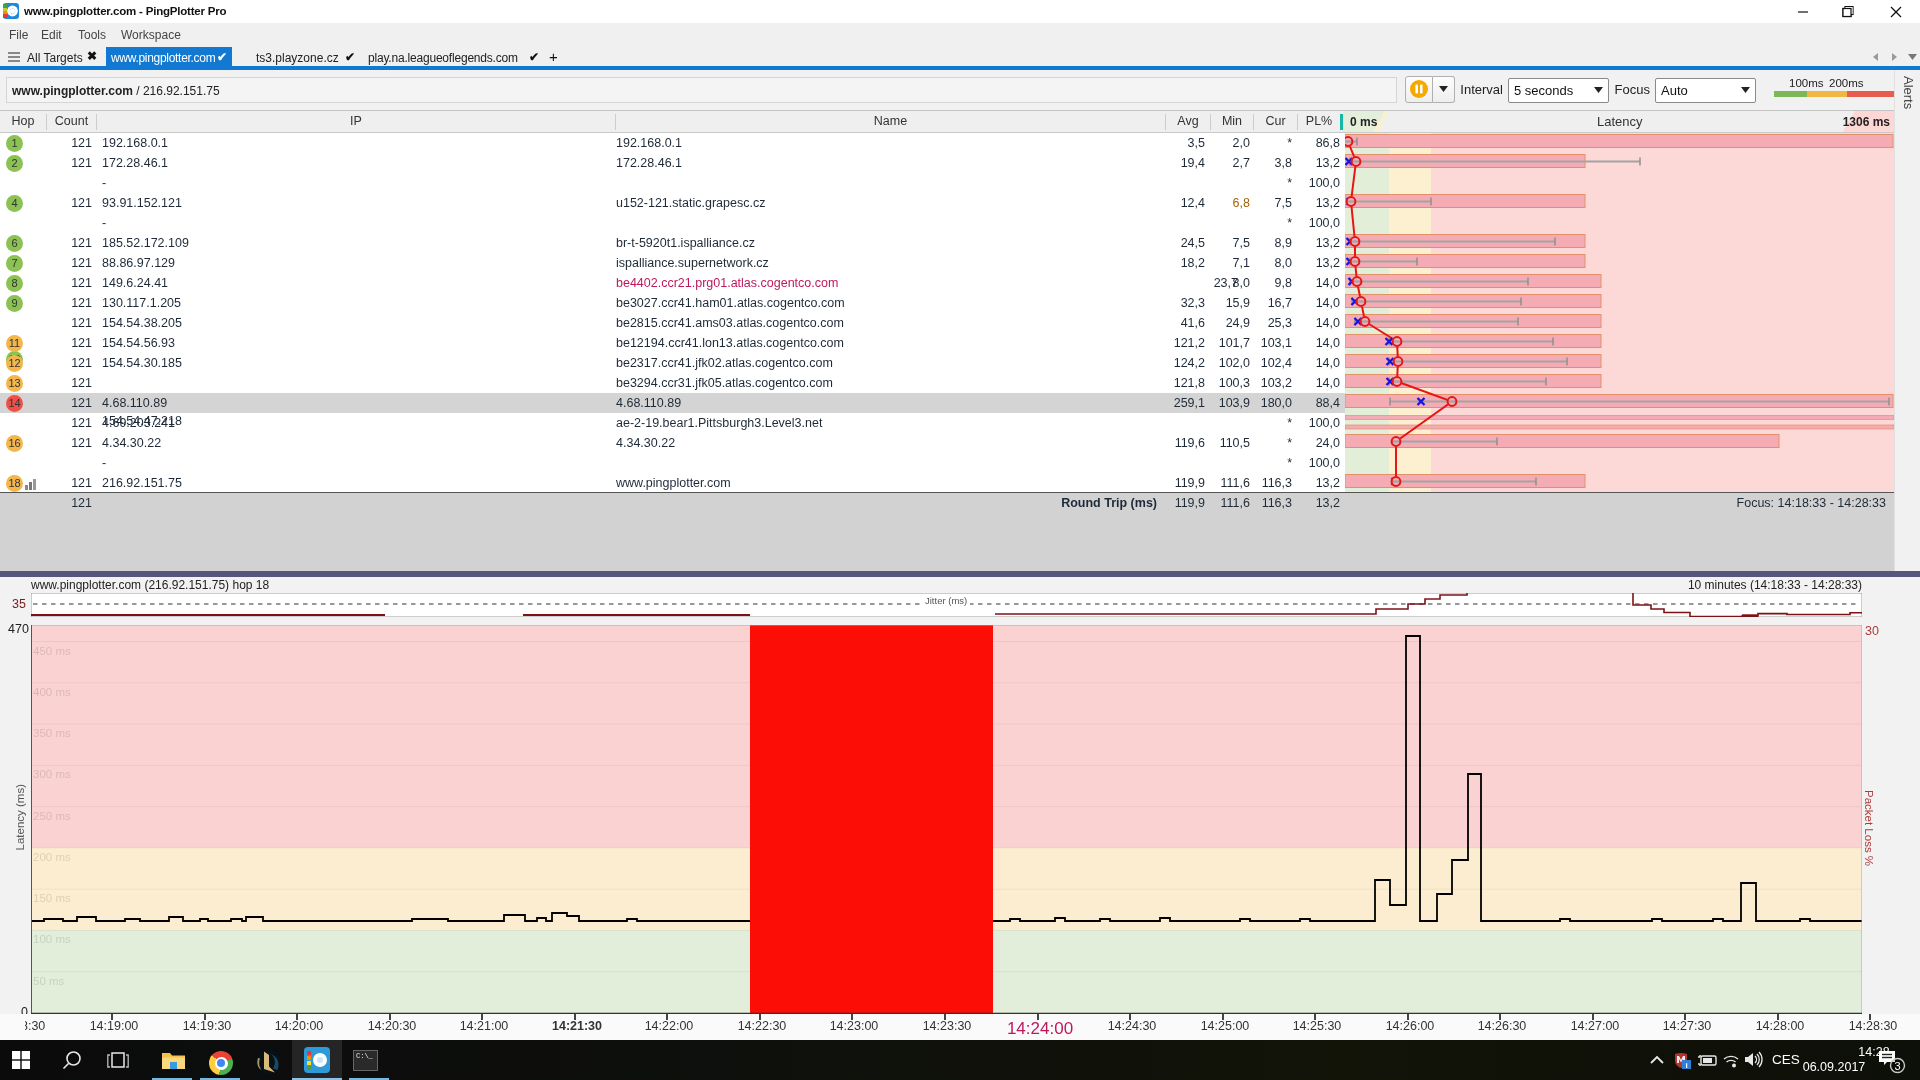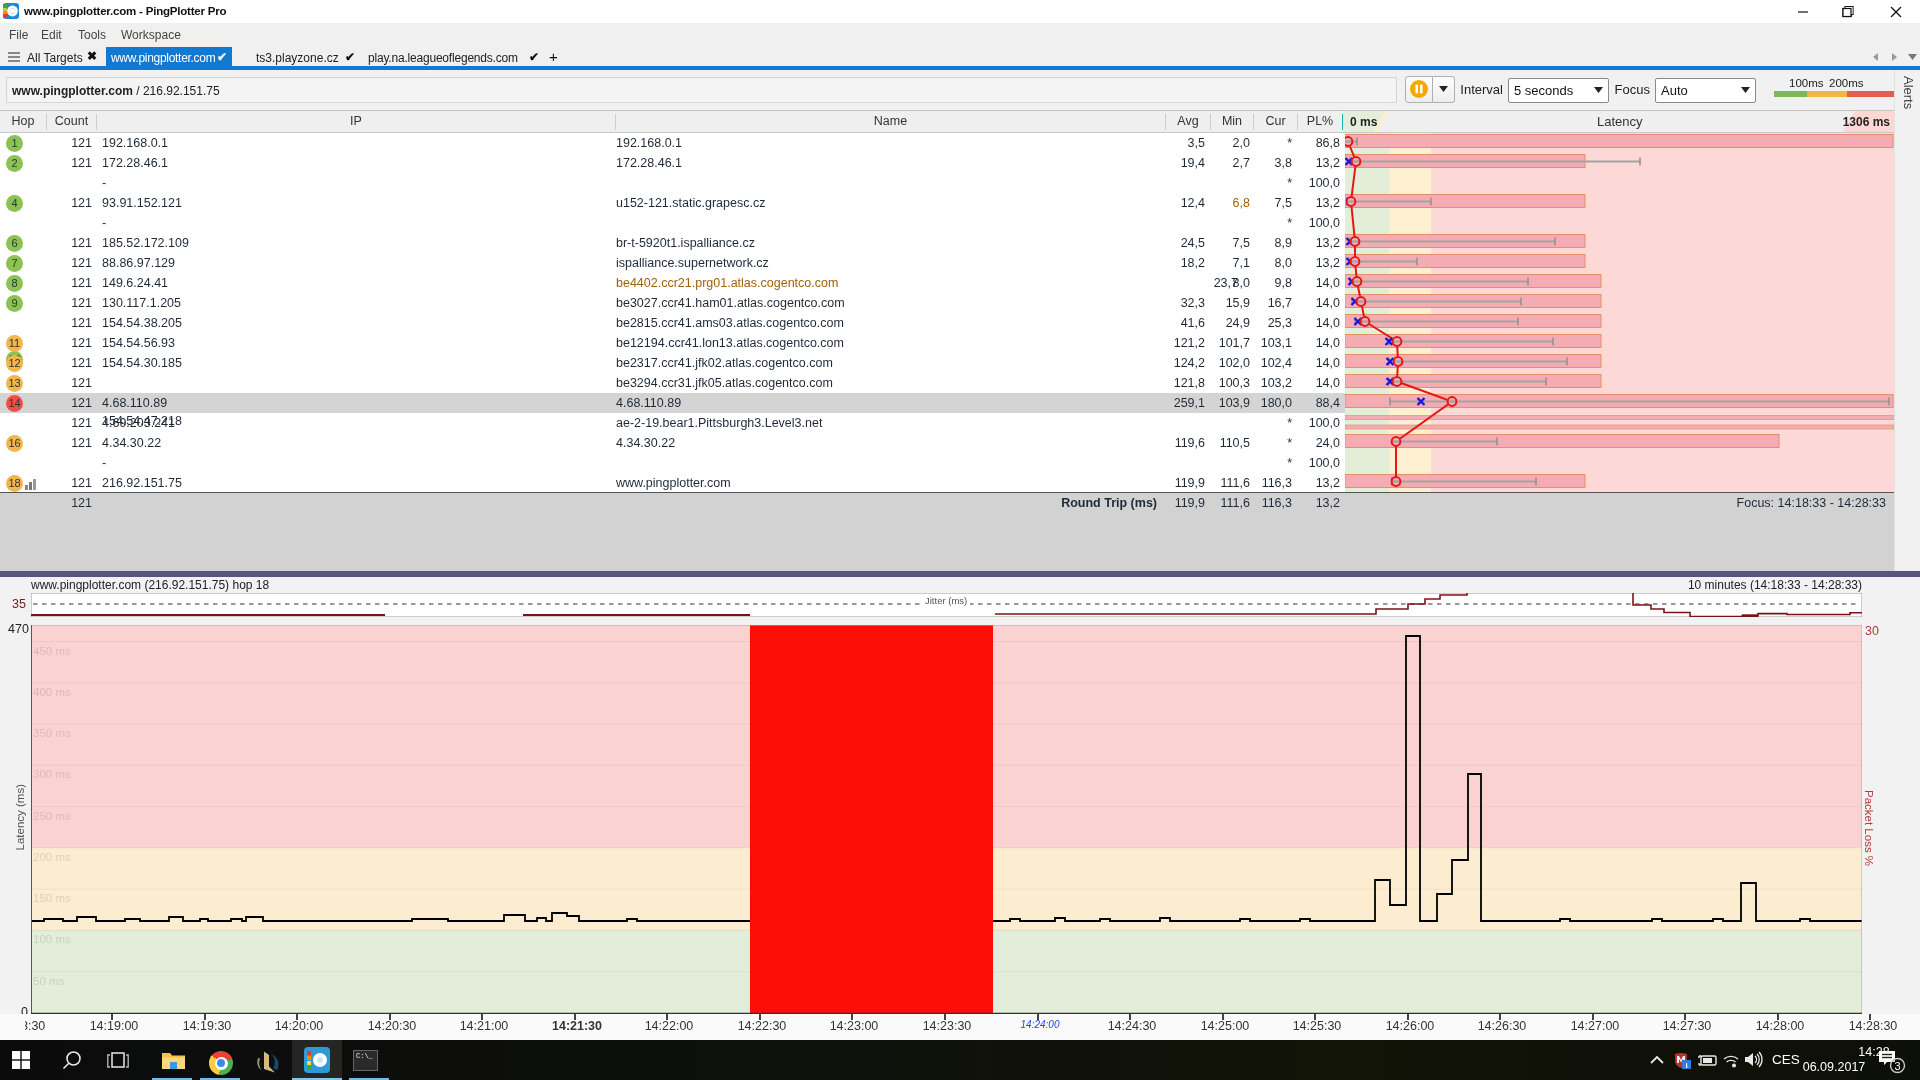--- a/index.html
+++ b/index.html
@@ -93,21 +93,21 @@
 <div class="abs" style="left:1894px;top:70px;width:26px;height:501px;background:#f1f1f1;border-left:1px solid #e0e0e0;"></div>
 <div class="t" style="left:1901px;top:76px;font-size:13px;color:#444;writing-mode:vertical-rl;">Alerts</div>
 <div class="abs" style="left:0;top:110px;width:1894px;height:23px;background:#efefef;border-top:1px solid #c4c4c4;border-bottom:1px solid #c9c9c9;"></div>
 <div class="t" style="left:0px;top:114px;width:47px;text-align:center;font-size:12.5px;color:#333;border-right:1px solid #cdcdcd;height:16px;">Hop</div>
 <div class="t" style="left:47px;top:114px;width:50px;text-align:center;font-size:12.5px;color:#333;border-right:1px solid #cdcdcd;height:16px;">Count</div>
 <div class="t" style="left:97px;top:114px;width:519px;text-align:center;font-size:12.5px;color:#333;border-right:1px solid #cdcdcd;height:16px;">IP</div>
 <div class="t" style="left:616px;top:114px;width:550px;text-align:center;font-size:12.5px;color:#333;border-right:1px solid #cdcdcd;height:16px;">Name</div>
 <div class="t" style="left:1166px;top:114px;width:45px;text-align:center;font-size:12.5px;color:#333;border-right:1px solid #cdcdcd;height:16px;">Avg</div>
 <div class="t" style="left:1211px;top:114px;width:43px;text-align:center;font-size:12.5px;color:#333;border-right:1px solid #cdcdcd;height:16px;">Min</div>
 <div class="t" style="left:1254px;top:114px;width:44px;text-align:center;font-size:12.5px;color:#333;border-right:1px solid #cdcdcd;height:16px;">Cur</div>
-<div class="t" style="left:1298px;top:114px;width:45px;text-align:center;font-size:12.5px;color:#333;border-right:1px solid #14b8a6;height:16px;">PL%</div>
+<div class="t" style="left:1298px;top:114px;width:45px;text-align:center;font-size:12.5px;color:#333;border-right:3px solid #14b8a6;height:16px;">PL%</div>
 
 <svg class="abs" style="left:1343px;top:111px" width="551" height="21" viewBox="0 0 551 21">
  <rect width="551" height="21" fill="#efefef"></rect>
  <path d="M0,0 L42,0 L30,21 L0,21 Z" fill="#e3efdb"></path>
  <path d="M30,21 L42,0 L46,0 L35,21 Z" fill="#faf0d0"></path>
  <path d="M512,0 L551,0 L551,21 L500,21 Z" fill="#fcd7d4"></path>
 </svg>
 <div class="t" style="left:1350px;top:115px;font-size:12px;font-weight:bold;color:#222;">0 ms</div>
 <div class="t" style="left:1597px;top:114px;font-size:13px;color:#333;">Latency</div>
 <div class="t" style="left:1890px;top:115px;font-size:12px;font-weight:bold;color:#222;text-align:right;transform:translateX(-100%);">1306 ms</div>
@@ -155,21 +155,21 @@
 <div class="t" style="left:47px;top:253px;width:45px;text-align:right;font-size:12.5px;line-height:20px;color:#1f2a38;">121</div>
 <div class="t" style="left:102px;top:253px;font-size:12.5px;line-height:20px;color:#1f2a38;">88.86.97.129</div>
 <div class="t" style="left:616px;top:253px;font-size:12.5px;line-height:20px;color:#1f2a38;">ispalliance.supernetwork.cz</div>
 <div class="t" style="left:1205px;top:253px;font-size:12.5px;line-height:20px;color:#1f2a38;transform:translateX(-100%);">18,2</div>
 <div class="t" style="left:1250px;top:253px;font-size:12.5px;line-height:20px;color:#1f2a38;transform:translateX(-100%);">7,1</div>
 <div class="t" style="left:1292px;top:253px;font-size:12.5px;line-height:20px;color:#1f2a38;transform:translateX(-100%);">8,0</div>
 <div class="t" style="left:1340px;top:253px;font-size:12.5px;line-height:20px;color:#1f2a38;transform:translateX(-100%);">13,2</div>
 <div class="abs" style="left:6px;top:274.5px;width:17px;height:17px;border-radius:50%;background:#8cc153;text-align:center;font-size:11px;line-height:17px;color:#333;">8</div>
 <div class="t" style="left:47px;top:273px;width:45px;text-align:right;font-size:12.5px;line-height:20px;color:#1f2a38;">121</div>
 <div class="t" style="left:102px;top:273px;font-size:12.5px;line-height:20px;color:#1f2a38;">149.6.24.41</div>
-<div class="t" style="left:616px;top:273px;font-size:12.5px;line-height:20px;color:#a16207;">be4402.ccr21.prg01.atlas.cogentco.com</div>
+<div class="t" style="left:616px;top:273px;font-size:12.5px;line-height:20px;color:#be185d;">be4402.ccr21.prg01.atlas.cogentco.com</div>
 <div class="t" style="left:1238px;top:273px;font-size:12.5px;line-height:20px;color:#1f2a38;transform:translateX(-100%);">23,7</div>
 <div class="t" style="left:1250px;top:273px;font-size:12.5px;line-height:20px;color:#1f2a38;transform:translateX(-100%);">8,0</div>
 <div class="t" style="left:1292px;top:273px;font-size:12.5px;line-height:20px;color:#1f2a38;transform:translateX(-100%);">9,8</div>
 <div class="t" style="left:1340px;top:273px;font-size:12.5px;line-height:20px;color:#1f2a38;transform:translateX(-100%);">14,0</div>
 <div class="abs" style="left:6px;top:294.5px;width:17px;height:17px;border-radius:50%;background:#8cc153;text-align:center;font-size:11px;line-height:17px;color:#333;">9</div>
 <div class="t" style="left:47px;top:293px;width:45px;text-align:right;font-size:12.5px;line-height:20px;color:#1f2a38;">121</div>
 <div class="t" style="left:102px;top:293px;font-size:12.5px;line-height:20px;color:#1f2a38;">130.117.1.205</div>
 <div class="t" style="left:616px;top:293px;font-size:12.5px;line-height:20px;color:#1f2a38;">be3027.ccr41.ham01.atlas.cogentco.com</div>
 <div class="t" style="left:1205px;top:293px;font-size:12.5px;line-height:20px;color:#1f2a38;transform:translateX(-100%);">32,3</div>
 <div class="t" style="left:1250px;top:293px;font-size:12.5px;line-height:20px;color:#1f2a38;transform:translateX(-100%);">15,9</div>
@@ -440,21 +440,21 @@
 <div class="t" style="left:552px;top:5px;font-size:12.5px;color:#333;transform:translateX(-50%);font-weight:bold;">14:21:30</div>
 <div class="abs" style="left:641px;top:0;width:1.5px;height:6px;background:#444;"></div>
 <div class="t" style="left:644px;top:5px;font-size:12.5px;color:#333;transform:translateX(-50%);">14:22:00</div>
 <div class="abs" style="left:734px;top:0;width:1.5px;height:6px;background:#444;"></div>
 <div class="t" style="left:737px;top:5px;font-size:12.5px;color:#333;transform:translateX(-50%);">14:22:30</div>
 <div class="abs" style="left:826px;top:0;width:1.5px;height:6px;background:#444;"></div>
 <div class="t" style="left:829px;top:5px;font-size:12.5px;color:#333;transform:translateX(-50%);">14:23:00</div>
 <div class="abs" style="left:919px;top:0;width:1.5px;height:6px;background:#444;"></div>
 <div class="t" style="left:922px;top:5px;font-size:12.5px;color:#333;transform:translateX(-50%);">14:23:30</div>
 <div class="abs" style="left:1012px;top:0;width:1.5px;height:6px;background:#444;"></div>
-<div class="t" style="left:1015px;top:5px;font-size:10px;color:#1d4ed8;transform:translateX(-50%);font-style:italic;">14:24:00</div>
+<div class="t" style="left:1015px;top:5px;font-size:17px;color:#be185d;transform:translateX(-50%);">14:24:00</div>
 <div class="abs" style="left:1104px;top:0;width:1.5px;height:6px;background:#444;"></div>
 <div class="t" style="left:1107px;top:5px;font-size:12.5px;color:#333;transform:translateX(-50%);">14:24:30</div>
 <div class="abs" style="left:1197px;top:0;width:1.5px;height:6px;background:#444;"></div>
 <div class="t" style="left:1200px;top:5px;font-size:12.5px;color:#333;transform:translateX(-50%);">14:25:00</div>
 <div class="abs" style="left:1289px;top:0;width:1.5px;height:6px;background:#444;"></div>
 <div class="t" style="left:1292px;top:5px;font-size:12.5px;color:#333;transform:translateX(-50%);">14:25:30</div>
 <div class="abs" style="left:1382px;top:0;width:1.5px;height:6px;background:#444;"></div>
 <div class="t" style="left:1385px;top:5px;font-size:12.5px;color:#333;transform:translateX(-50%);">14:26:00</div>
 <div class="abs" style="left:1474px;top:0;width:1.5px;height:6px;background:#444;"></div>
 <div class="t" style="left:1477px;top:5px;font-size:12.5px;color:#333;transform:translateX(-50%);">14:26:30</div>

